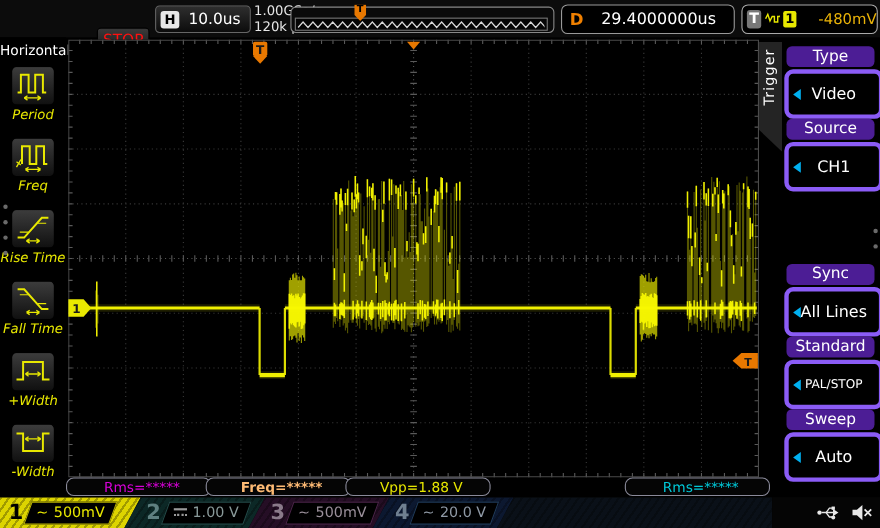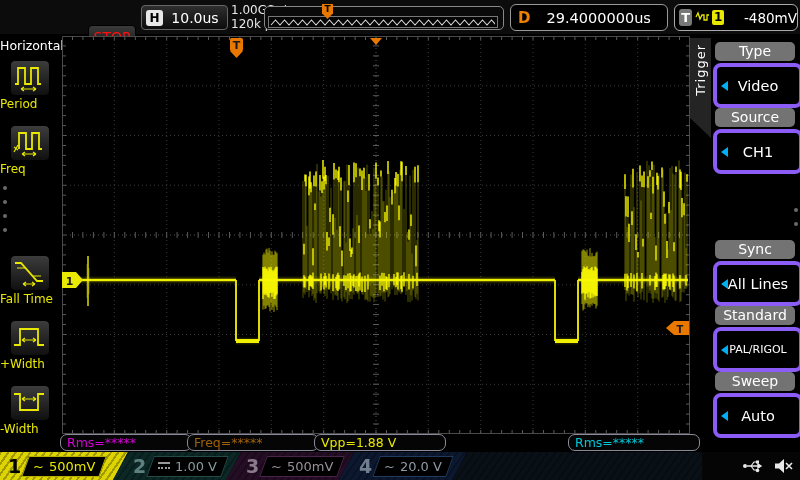--- a/index.html
+++ b/index.html
@@ -28,49 +28,49 @@
         background:#000;display:flex;align-items:center;}
   .dletter{margin-left:7px;color:#f08000;font-weight:bold;font-size:15px;}
   .dval{flex:1;text-align:center;color:#fff;font-size:14.5px;}
   .tbox{position:absolute;left:674px;top:4px;width:122px;height:25px;border:1px solid #aaa;border-radius:6px;
         background:#000;display:flex;align-items:center;}
   .tchip{margin-left:4px;width:17px;height:17px;background:#787878;border-radius:3px;color:#fff;
         font-weight:bold;font-size:13px;text-align:center;line-height:17px;}
   .trigicon{margin-left:3px;}
   .onechip{margin-left:3px;width:15px;height:15px;background:#e8e800;border-radius:2px;color:#000;
         font-weight:bold;font-size:12px;text-align:center;line-height:15px;}
-  .tlev{flex:1;text-align:center;color:#ffffff;font-size:13.5px;margin-left:20px;}
+  .tlev{flex:1;text-align:center;color:#eab308;font-size:13.5px;margin-left:20px;}
   
   .sidebar{position:absolute;left:0;top:34px;width:60px;height:418px;background:#000;}
   .sbtitle{position:absolute;left:0;top:4px;width:60px;text-align:center;color:#fff;font-size:12.5px;}
-  .sbitem{position:absolute;left:0;width:60px;}
+  .sbitem{position:absolute;left:0;width:60px;text-align:center;font-style:italic;}
   .sbicon{display:block;margin:0 auto;width:38px;height:34px;background:linear-gradient(#3c3c3c,#101010);
         border:1px solid #000;border-radius:5px;}
   .sblabel{display:block;margin-top:1px;color:#e8e800;font-size:12px;white-space:nowrap;}
   .dot{position:absolute;width:4px;height:4px;border-radius:50%;background:#6a6a6a;}
   
   .plot{position:absolute;left:62px;top:36px;width:628px;height:398px;background:#000;}
   
   .trigtab{position:absolute;left:690px;top:38px;width:21px;height:100px;background:#242424;
         clip-path:polygon(0 0,100% 0,100% 100%,0 80%);}
   .trigtab span{position:absolute;left:3px;top:6px;color:#fff;font-size:13px;
         writing-mode:vertical-rl;transform:rotate(180deg);letter-spacing:1px;}
   
   .rmenu{position:absolute;left:712px;top:36px;width:86px;height:416px;background:#000;}
   .ritem{position:absolute;left:0;width:86px;}
-  .rlabel{display:block;margin:0 auto;width:80px;height:19px;background:#737373;border-radius:5px;
+  .rlabel{display:block;margin:0 auto;width:80px;height:19px;background:#4c1d95;border-radius:5px;
         color:#fff;font-size:14px;text-align:center;line-height:19px;}
   .rvalue{position:relative;margin-top:2px;width:82px;height:37px;margin-left:1px;background:#000;
         border:4px solid #8b5cf6;border-radius:8px;display:flex;align-items:center;justify-content:center;
         color:#fff;font-size:14.5px;}
   .tri{position:absolute;left:4px;top:50%;margin-top:-5px;width:0;height:0;
         border-top:5px solid transparent;border-bottom:5px solid transparent;border-right:7px solid #00b0f0;}
   .small-val{font-size:11px;}
   
-  .measbar{position:absolute;left:60px;top:434px;width:640px;height:18px;}
+  .measbar{position:absolute;left:60px;top:434px;width:640px;height:18px;text-align:center;}
   .measbox{position:absolute;top:0;width:124px;height:15px;background:#050505;border:1px solid #8a8a9a;
         border-radius:7px;font-size:12.5px;line-height:15px;padding-left:6px;white-space:nowrap;overflow:hidden;}
   
   .chbar{position:absolute;left:0;top:452px;width:800px;height:28px;background:#050505;}
   .chcell{position:absolute;top:0;height:28px;width:128px;display:flex;align-items:center;}
   .chnum{font-weight:bold;font-size:19px;margin-left:8px;margin-right:4px;}
   .chscalebox{height:19px;border:1px solid #555;background:#000;transform:skewX(-20deg);
         display:flex;align-items:center;padding:0 7px;}
   .chscalein{transform:skewX(20deg);display:flex;align-items:center;gap:5px;font-size:13px;white-space:nowrap;}
   .dcicon{display:inline-block;width:12px;height:7px;border-top:2px solid #999;position:relative;}
@@ -132,20 +132,30 @@
       <span class="sbicon">
         <svg width="36" height="32">
             <path d="M8 23 V7 h7 V23 h6 V7 h7 V23 h3" stroke="#e8e800" stroke-width="1.8" fill="none"></path>
         <path d="M3 26 l4 -7 M3 21 l4 3" stroke="#e8e800" stroke-width="1.2" fill="none"></path>
         <path d="M11 28 h14 M11 28 l3 -2 M11 28 l3 2 M25 28 l-3 -2 M25 28 l-3 2" stroke="#e8e800" stroke-width="1.2" fill="none"></path>
           </svg>
       </span>
       <span class="sblabel">Freq</span>
     </div>
 
+    <div class="sbitem" style="top:156px">
+      <span class="sbicon">
+        <svg width="36" height="32">
+            <path d="M4 25 h6 L26 7 h6" stroke="#e8e800" stroke-width="1.8" fill="none"></path>
+        <path d="M6 20 h8 M22 12 h8" stroke="#e8e800" stroke-width="1" fill="none"></path>
+        <path d="M12 28 h12 M12 28 l3 -2 M12 28 l3 2 M24 28 l-3 -2 M24 28 l-3 2" stroke="#e8e800" stroke-width="1.2" fill="none"></path>
+          </svg>
+      </span>
+      <span class="sblabel">Rise Time</span>
+    </div>
 
     <div class="sbitem" style="top:221px">
       <span class="sbicon">
         <svg width="36" height="32">
             <path d="M4 7 h6 L26 25 h6" stroke="#e8e800" stroke-width="1.8" fill="none"></path>
         <path d="M6 12 h8 M22 20 h8" stroke="#e8e800" stroke-width="1" fill="none"></path>
         <path d="M12 28 h12 M12 28 l3 -2 M12 28 l3 2 M24 28 l-3 -2 M24 28 l-3 2" stroke="#e8e800" stroke-width="1.2" fill="none"></path>
           </svg>
       </span>
       <span class="sblabel">Fall Time</span>
@@ -233,37 +243,37 @@
       <span class="rlabel">Sync</span>
       <div class="rvalue">
           <span class="tri"></span>
         <span>All Lines</span>
         </div>
     </div>
     <div class="ritem" style="top:270px">
       <span class="rlabel">Standard</span>
       <div class="rvalue small-val">
           <span class="tri"></span>
-        <span>PAL/RIGOL</span>
+        <span>PAL/STOP</span>
         </div>
     </div>
     <div class="ritem" style="top:336px">
       <span class="rlabel">Sweep</span>
       <div class="rvalue">
           <span class="tri"></span>
         <span>Auto</span>
         </div>
     </div>
     <div class="dot" style="left:82px;top:172px"></div>
     <div class="dot" style="left:82px;top:186px"></div>
   </div>
 
   <div class="measbar">
     <div class="measbox" style="left: 0px; color: rgb(216, 0, 216);">Rms=*****</div>
-    <div class="measbox" style="left: 127px; color: #a16207;">Freq=*****</div>
+    <div class="measbox" style="left: 127px; color: #fdba74; font-weight: bold;">Freq=*****</div>
     <div class="measbox" style="left: 254px; color: rgb(232, 232, 0);">Vpp=1.88 V</div>
     <div class="measbox" style="left: 508px; color: rgb(0, 200, 216);">Rms=*****</div>
   </div>
 
   <div class="chbar">
     <div class="chcell hatch" style="left:0;background-color:#ddd400;clip-path:polygon(0 0,100% 0,calc(100% - 15px) 100%,0 100%)">
       <span class="chnum" style="color:#000">1</span>
       <span class="chscalebox" style="border-color:#b8b000;background:#000">
         <span class="chscalein" style="color:#e8e800">
           <span>~</span>

